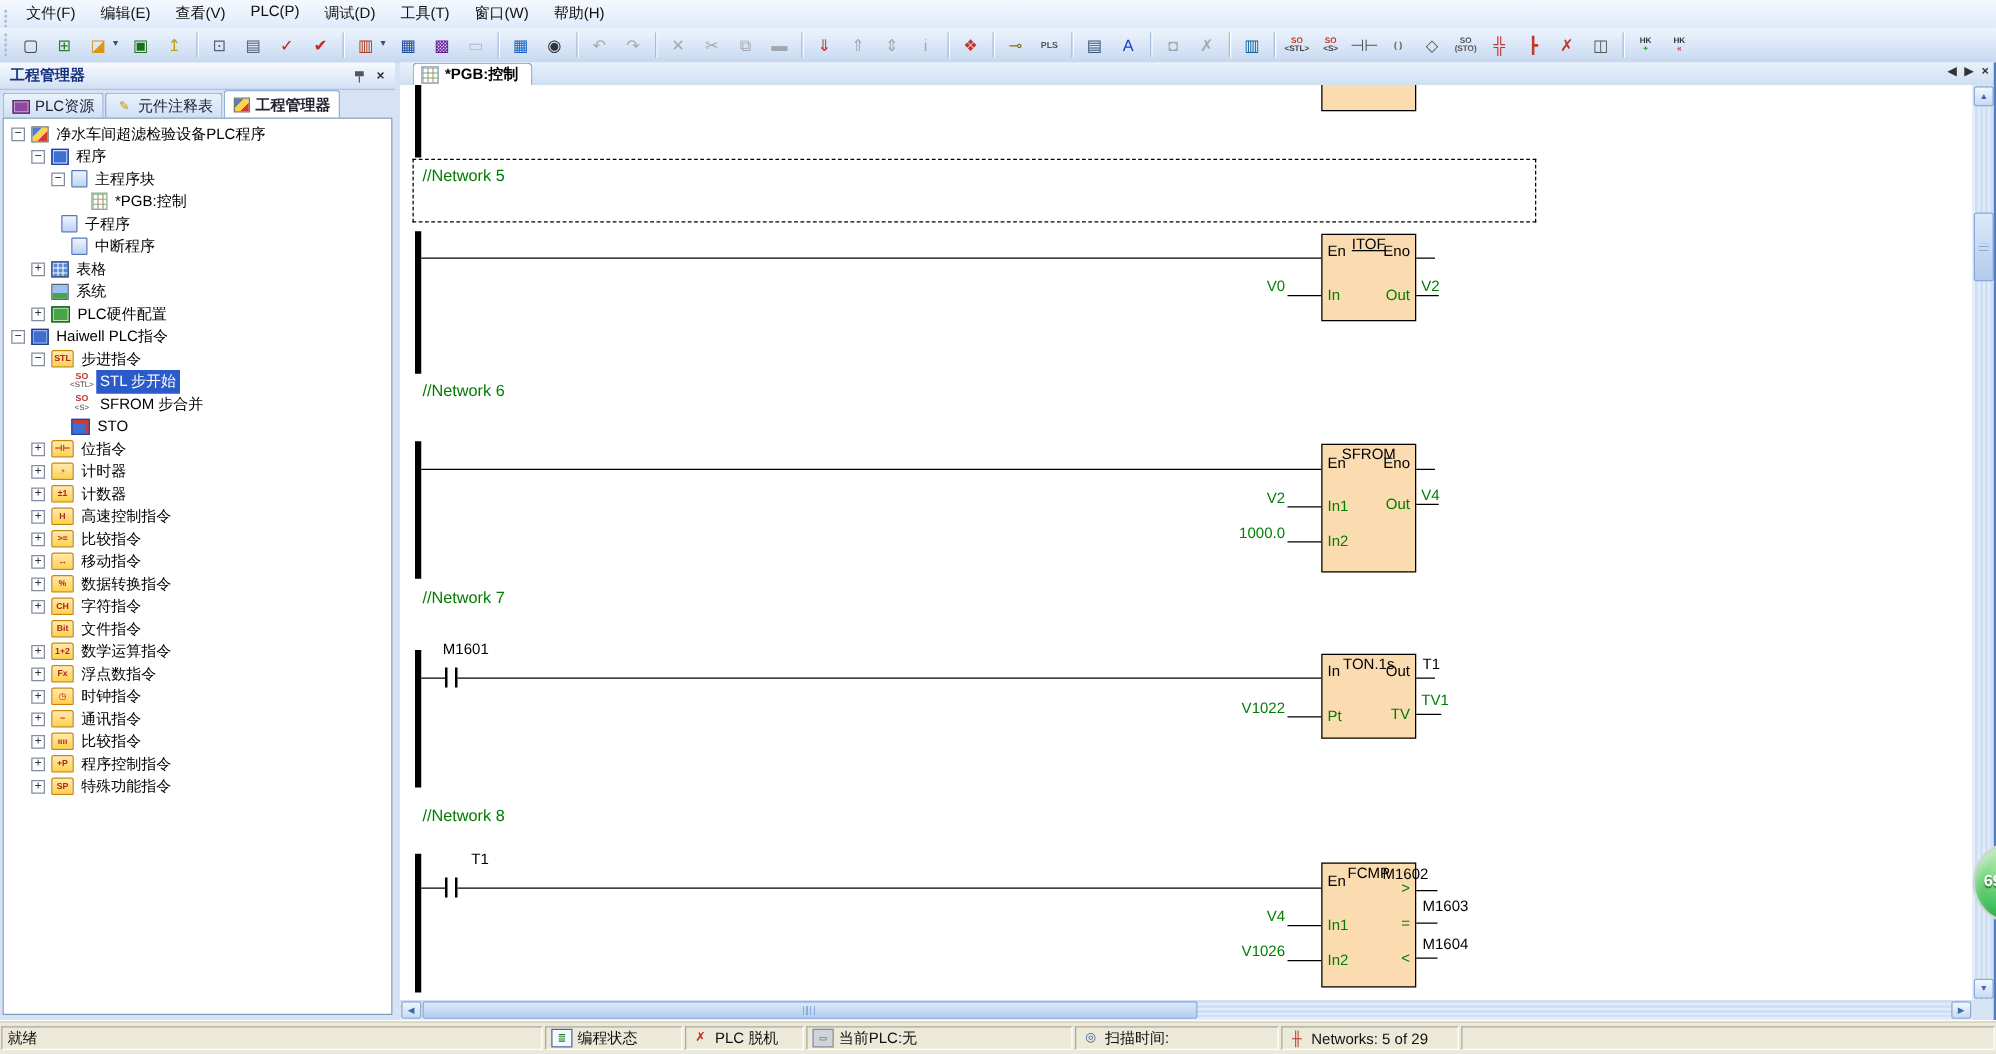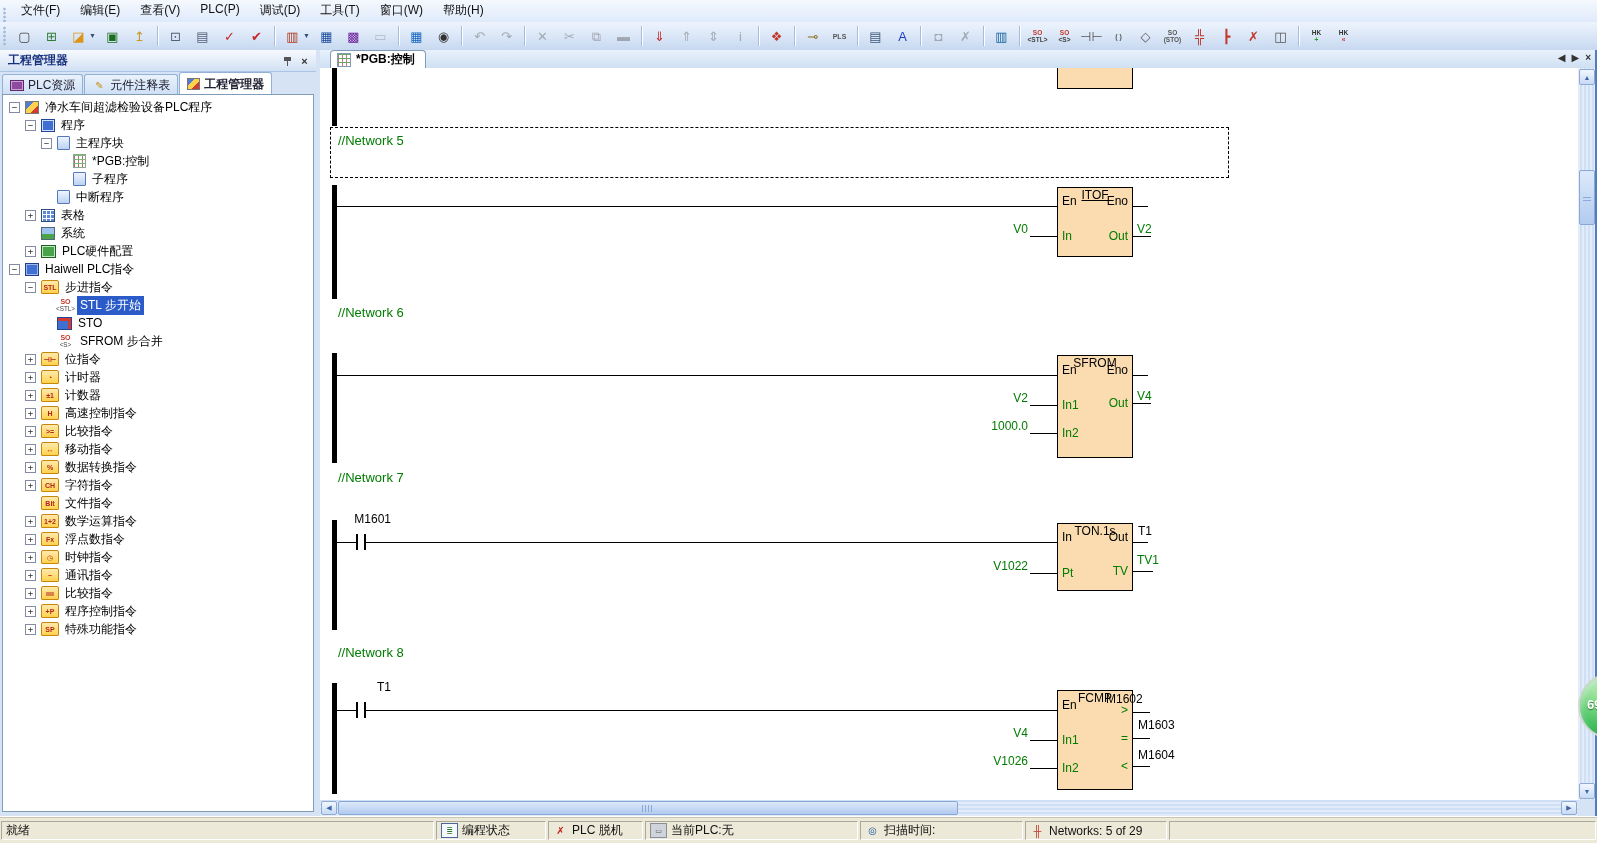--- a/index.html
+++ b/index.html
@@ -356,21 +356,21 @@
         <div class="trow" style="padding-left: 38px;">
           <span class="exp">−</span>
           <span class="ti ti-blk"></span>
           <span class="tlab">主程序块</span>
         </div>
         <div class="trow" style="padding-left: 54px;">
           <span class="exp hid"></span>
           <span class="ti ti-pgb"></span>
           <span class="tlab">*PGB:控制</span>
         </div>
-        <div class="trow" style="padding-left: 54px;">
+        <div class="trow" style="padding-left: 30px;">
           <span class="exp hid"></span>
           <span class="ti ti-blk"></span>
           <span class="tlab">子程序</span>
         </div>
         <div class="trow" style="padding-left: 38px;">
           <span class="exp hid"></span>
           <span class="ti ti-blk"></span>
           <span class="tlab">中断程序</span>
         </div>
         <div class="trow" style="padding-left: 22px;">
@@ -401,30 +401,30 @@
         <div class="trow" style="padding-left: 38px;">
           <span class="exp hid"></span>
           <span class="ti ti-istl">
             <span class="t1">SO</span>
             <span class="t2">&lt;STL&gt;</span>
           </span>
           <span class="tlab sel">STL 步开始</span>
         </div>
         <div class="trow" style="padding-left: 38px;">
           <span class="exp hid"></span>
-          <span class="ti ti-isto"></span>
-          <span class="tlab">STO</span>
-        </div>
-        <div class="trow" style="padding-left: 38px;">
-          <span class="exp hid"></span>
           <span class="ti ti-istl">
             <span class="t1">SO</span>
             <span class="t2">&lt;S&gt;</span>
           </span>
           <span class="tlab">SFROM 步合并</span>
+        </div>
+        <div class="trow" style="padding-left: 38px;">
+          <span class="exp hid"></span>
+          <span class="ti ti-isto"></span>
+          <span class="tlab">STO</span>
         </div>
         <div class="trow" style="padding-left: 22px;">
           <span class="exp">+</span>
           <span class="ti ti-fold">⊣⊢</span>
           <span class="tlab">位指令</span>
         </div>
         <div class="trow" style="padding-left: 22px;">
           <span class="exp">+</span>
           <span class="ti ti-fold">◔</span>
           <span class="tlab">计时器</span>

